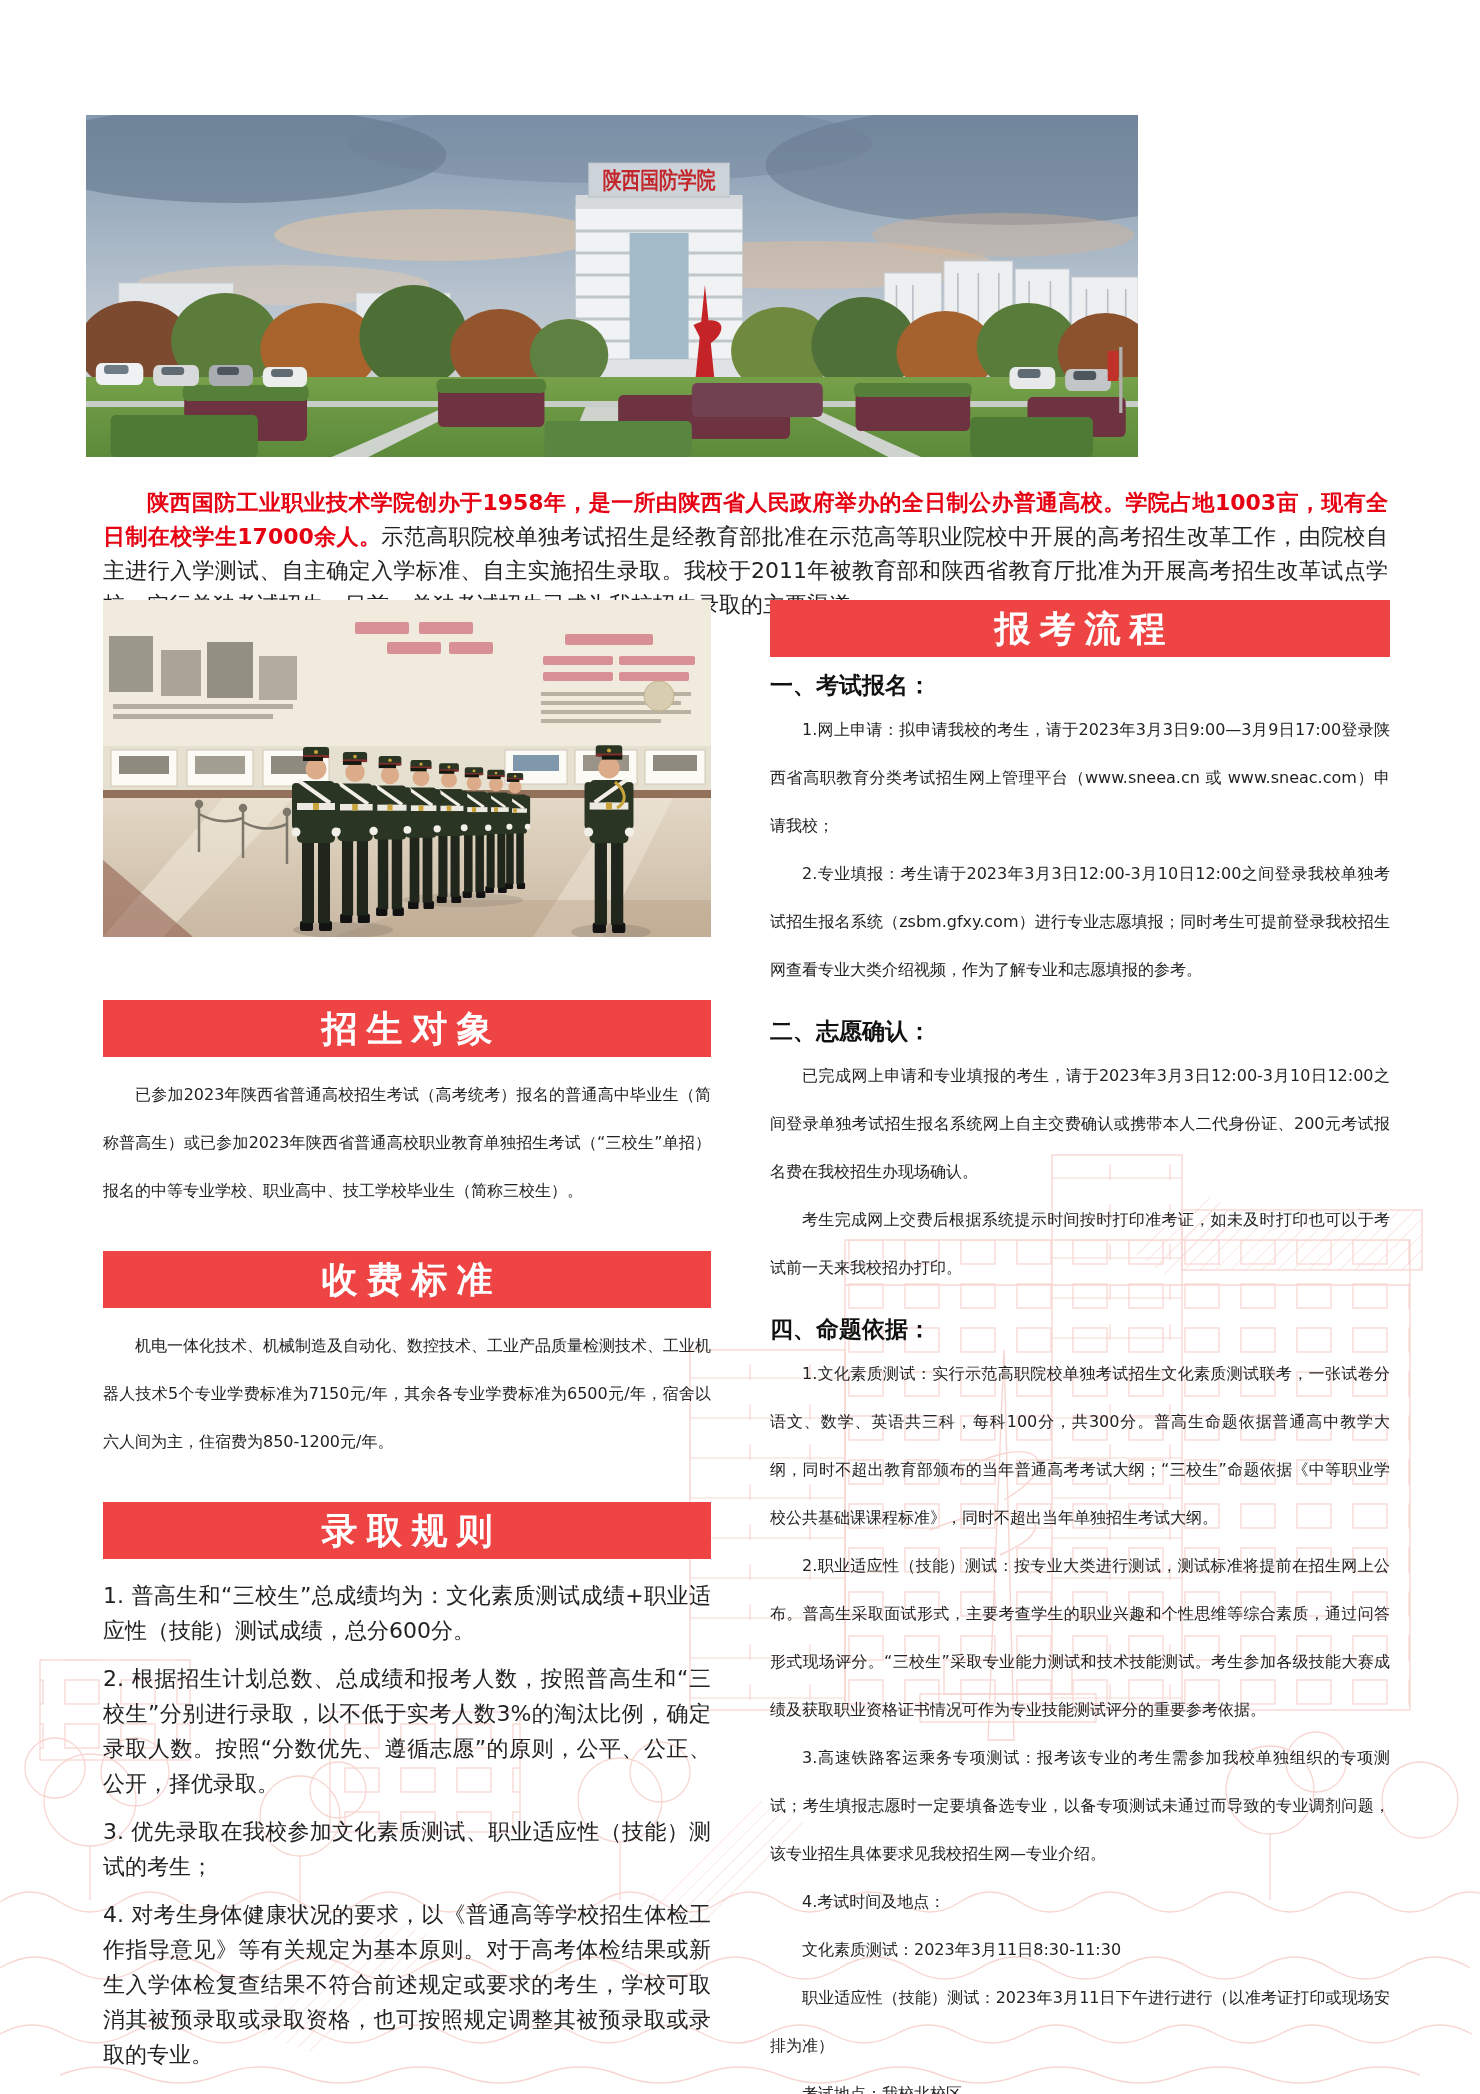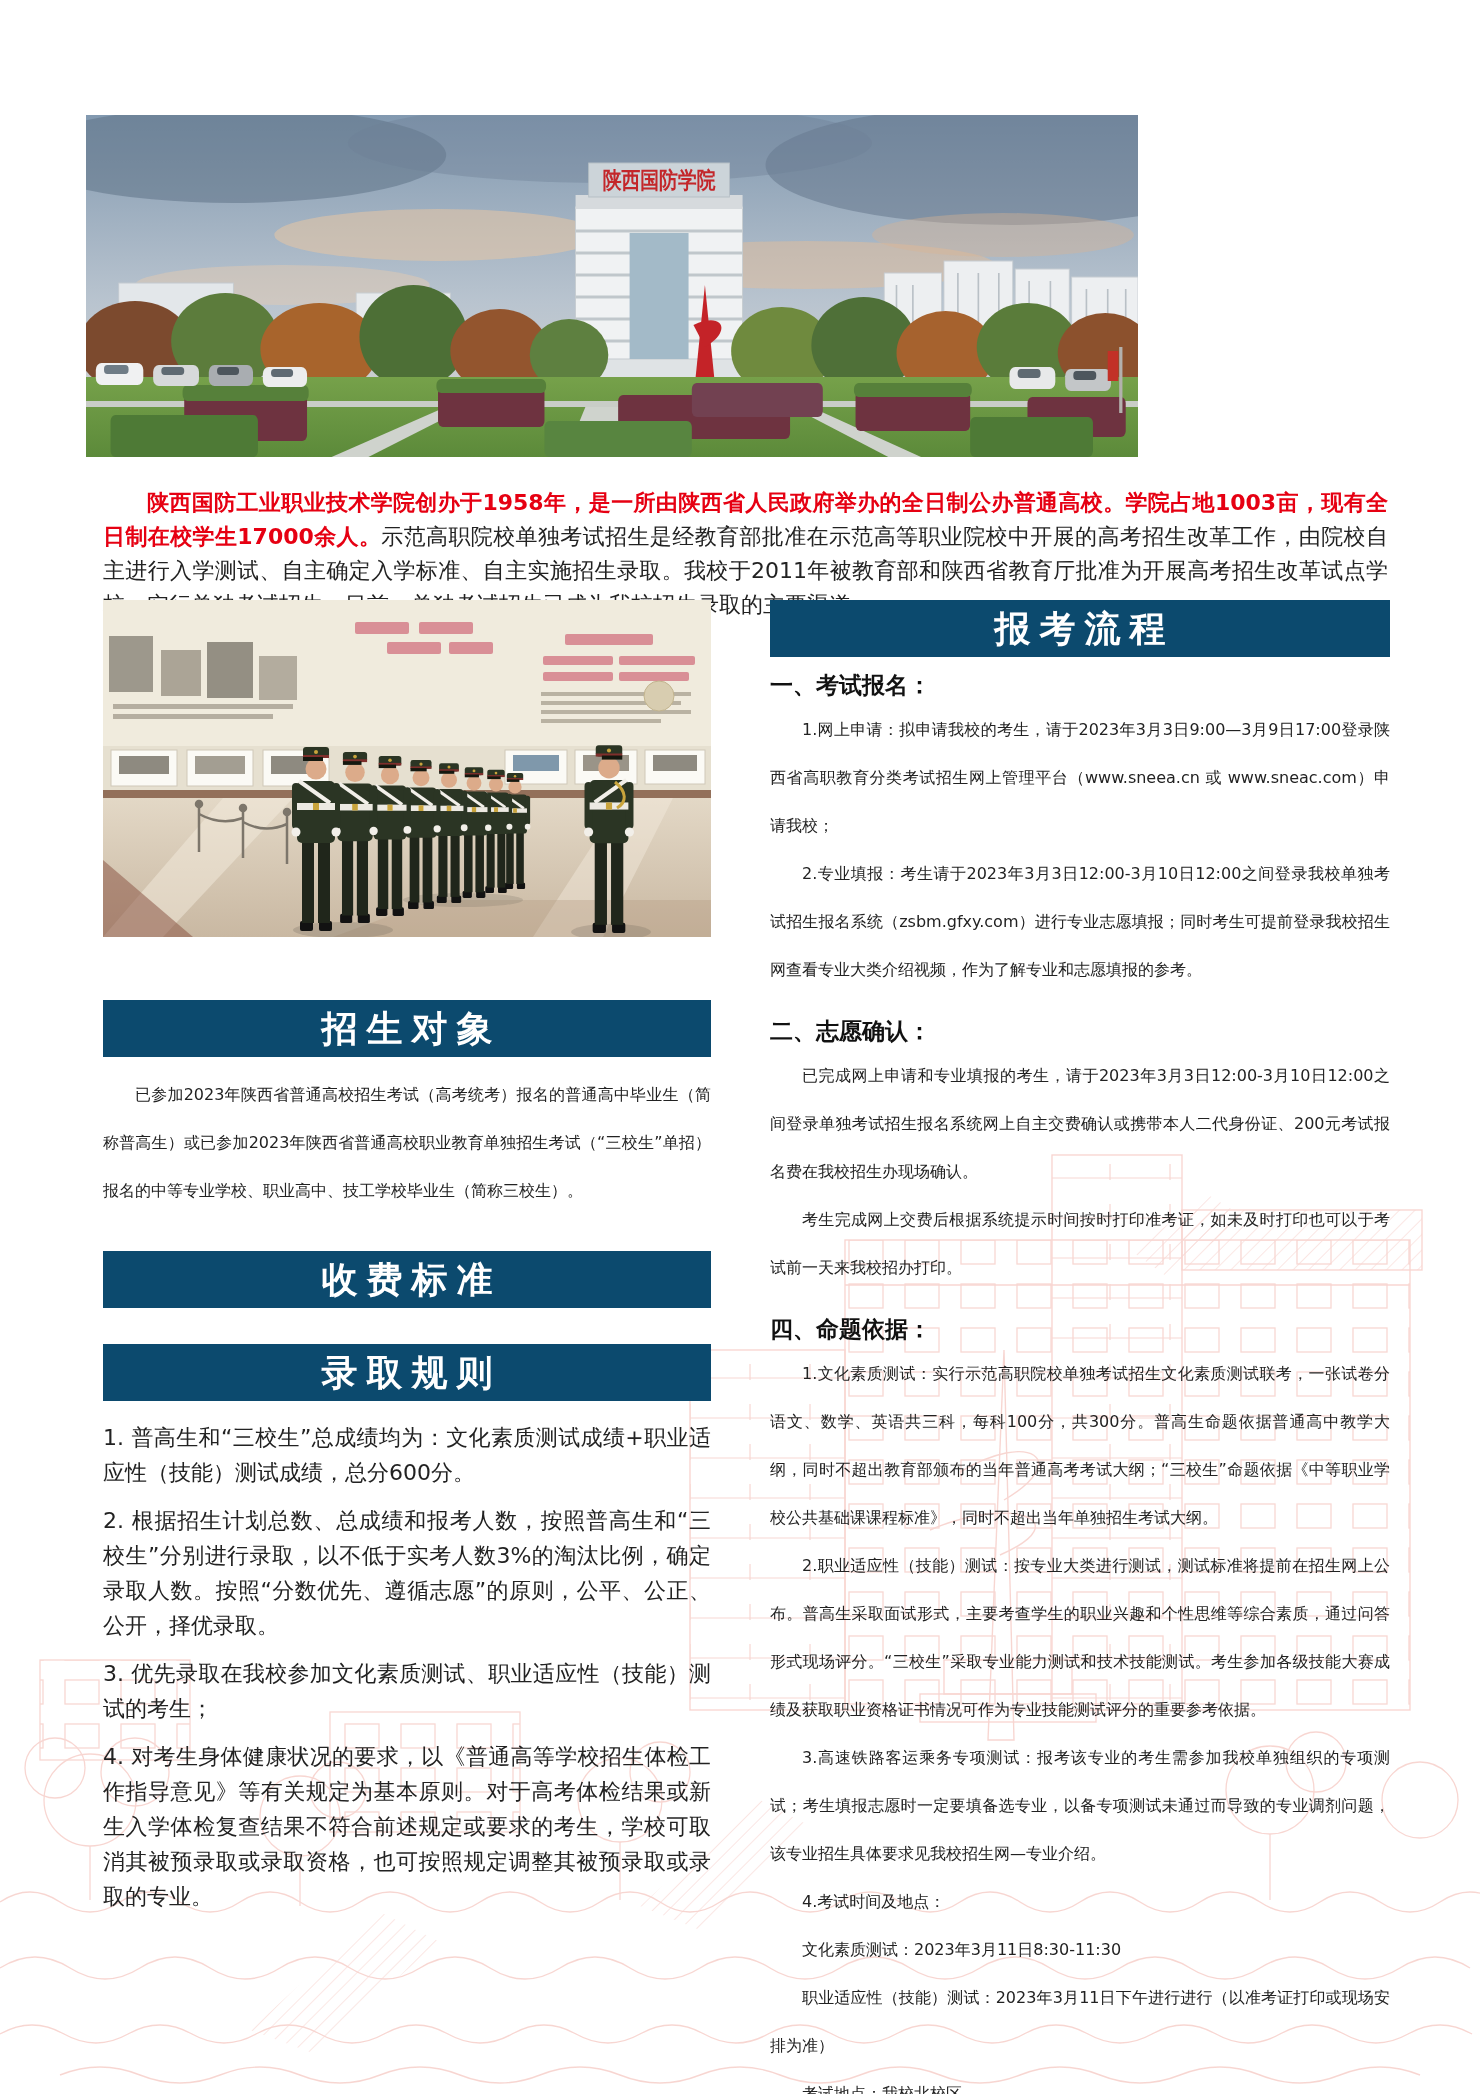--- a/index.html
+++ b/index.html
@@ -17,21 +17,21 @@
   
   #intro{left:103px;top:464px;width:1285px;z-index:2;
     font-size:22px;line-height:34px;text-align:justify;text-indent:2em;color:#222;}
   #intro .red{color:#e60012;font-weight:bold;}
   
   #left-col{left:103px;top:600px;width:608px;z-index:2;}
   #right-col{left:770px;top:600px;width:620px;z-index:2;}
   #guard-photo{width:608px;height:337px;}
   #guard-photo svg{display:block;width:100%;height:100%;}
   .bar{
-    height:57px;line-height:57px;background:#0c4a6e;color:#ffffff;
+    height:57px;line-height:57px;background:#ef4444;color:#ffffff;
     font-size:36px;font-weight:bold;text-align:center;
     letter-spacing:9px;text-indent:9px;
   }
   .bar-m{margin-top:63px;}
   .bar-n{margin-top:36px;}
   .para{font-size:16px;line-height:48px;text-align:justify;color:#222;
     text-indent:2em;margin:0;}
   .l-para{margin-top:14px;}
   .rule-item{font-size:22px;line-height:35px;text-align:justify;color:#222;
     text-indent:0;margin:0 0 13px 0;}
@@ -326,20 +326,21 @@
         </g>
         <path d="M512,182 C524,192 524,202 514,208" stroke="#c9a43c" stroke-width="3" fill="none"></path>
       </g>
     </svg>
   </div>
 
   <div class="bar bar-m">招生对象</div>
   <p class="para l-para">已参加2023年陕西省普通高校招生考试（高考统考）报名的普通高中毕业生（简称普高生）或已参加2023年陕西省普通高校职业教育单独招生考试（“三校生”单招）报名的中等专业学校、职业高中、技工学校毕业生（简称三校生）。</p>
 
   <div class="bar bar-n">收费标准</div>
+  <p class="para l-para">机电一体化技术、机械制造及自动化、数控技术、工业产品质量检测技术、工业机器人技术5个专业学费标准为7150元/年，其余各专业学费标准为6500元/年，宿舍以六人间为主，住宿费为850-1200元/年。</p>
 
   <div class="bar bar-n">录取规则</div>
   <div class="rules">
     <p class="rule-item">1. 普高生和“三校生”总成绩均为：文化素质测试成绩+职业适应性（技能）测试成绩，总分600分。</p>
     <p class="rule-item">2. 根据招生计划总数、总成绩和报考人数，按照普高生和“三校生”分别进行录取，以不低于实考人数3%的淘汰比例，确定录取人数。按照“分数优先、遵循志愿”的原则，公平、公正、公开，择优录取。</p>
     <p class="rule-item">3. 优先录取在我校参加文化素质测试、职业适应性（技能）测试的考生；</p>
     <p class="rule-item">4. 对考生身体健康状况的要求，以《普通高等学校招生体检工作指导意见》等有关规定为基本原则。对于高考体检结果或新生入学体检复查结果不符合前述规定或要求的考生，学校可取消其被预录取或录取资格，也可按照规定调整其被预录取或录取的专业。</p>
   </div>
 </div>
 

